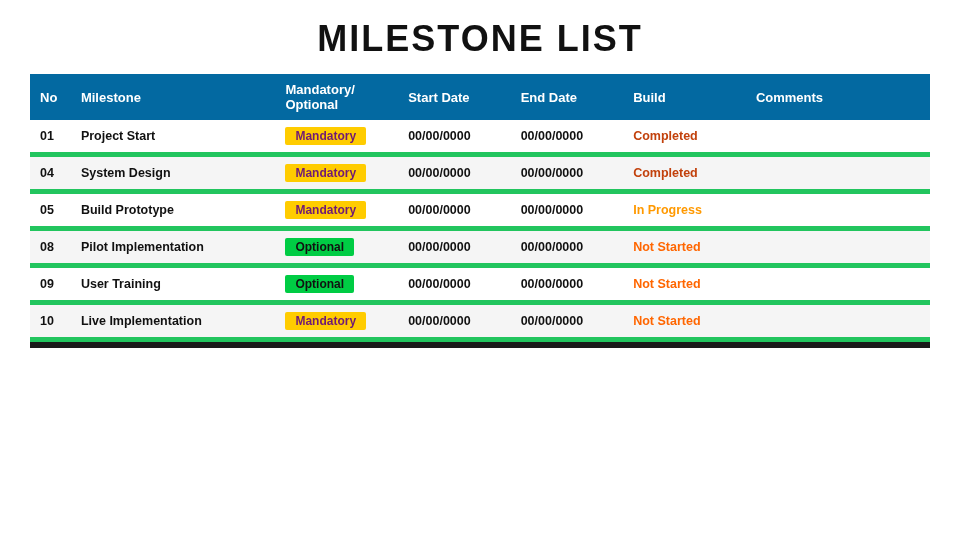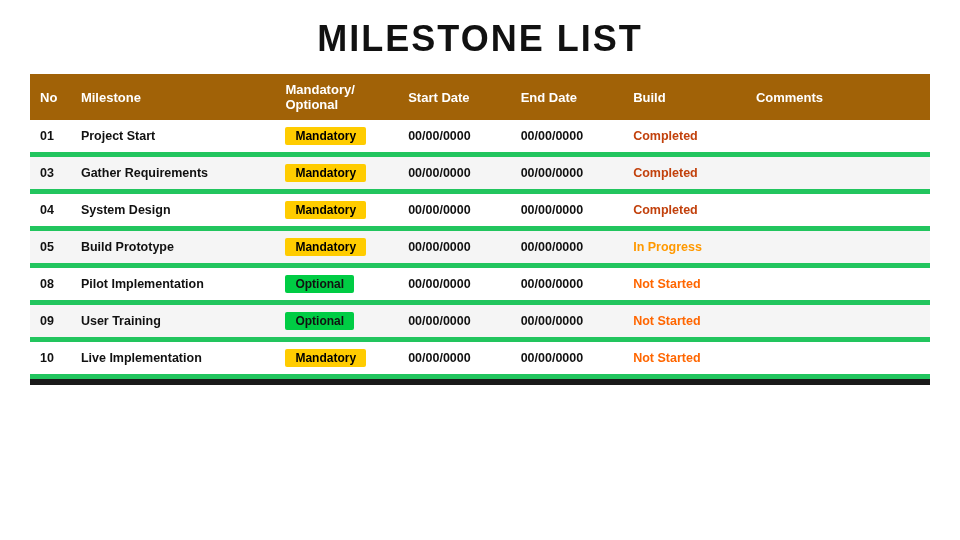--- a/index.html
+++ b/index.html
@@ -25,21 +25,21 @@
       letter-spacing: 2px;
       margin-bottom: 14px;
       color: #111;
     }
     table {
       width: 100%;
       border-collapse: collapse;
       font-size: 12.5px;
     }
     thead tr {
-      background: #a16207;
+      background: #0369a1;
       color: #ffffff;
       border-radius: 13px;
     }
     thead th {
       padding: 8px 10px;
       font-weight: 700;
       text-align: left;
       font-size: 13px;
     }
     tbody tr {
@@ -65,21 +65,21 @@
     .col-comments { width: 180px; }
 
     .badge {
       display: inline-block;
       padding: 2px 10px;
       border-radius: 2px;
       font-weight: 700;
       font-size: 12px;
       color: #111;
     }
-    .badge-mandatory { background: #ffcc00; color: #000000; }
+    .badge-mandatory { background: #ffcc00; color: #701a75; }
     .badge-optional { background: #00cc44; color: #111; }
 
     .status-completed { color: #c2410c; font-weight: 700; }
     .status-inprogress { color: #ff9900; font-weight: 700; }
     .status-overdue { color: #cc0000; font-weight: 700; }
     .status-notstarted { color: #ff6600; font-weight: 700; }
 
     tfoot tr {
       background: #1a1a1a;
       height: 8px;
@@ -100,31 +100,20 @@
         <th class="col-start">Start Date</th>
         <th class="col-end">End Date</th>
         <th class="col-status">Build</th>
         <th class="col-comments">Comments</th>
       </tr>
     </thead>
     <tbody id="table-body">
     <tr>
       <td class="col-no">01</td>
       <td class="col-milestone">Project Start</td>
-      <td class="col-mandatory">
-        <span class="badge badge-mandatory">Mandatory</span>
-      </td>
-      <td class="col-start">00/00/0000</td>
-      <td class="col-end">00/00/0000</td>
-      <td class="col-status status-completed">Completed</td>
-      <td class="col-comments"></td>
-    </tr>
-        <tr>
-      <td class="col-no">03</td>
-      <td class="col-milestone">Gather Requirements</td>
       <td class="col-mandatory">
         <span class="badge badge-mandatory">Mandatory</span>
       </td>
       <td class="col-start">00/00/0000</td>
       <td class="col-end">00/00/0000</td>
       <td class="col-status status-completed">Completed</td>
       <td class="col-comments"></td>
     </tr>
         <tr>
       <td class="col-no">04</td>

